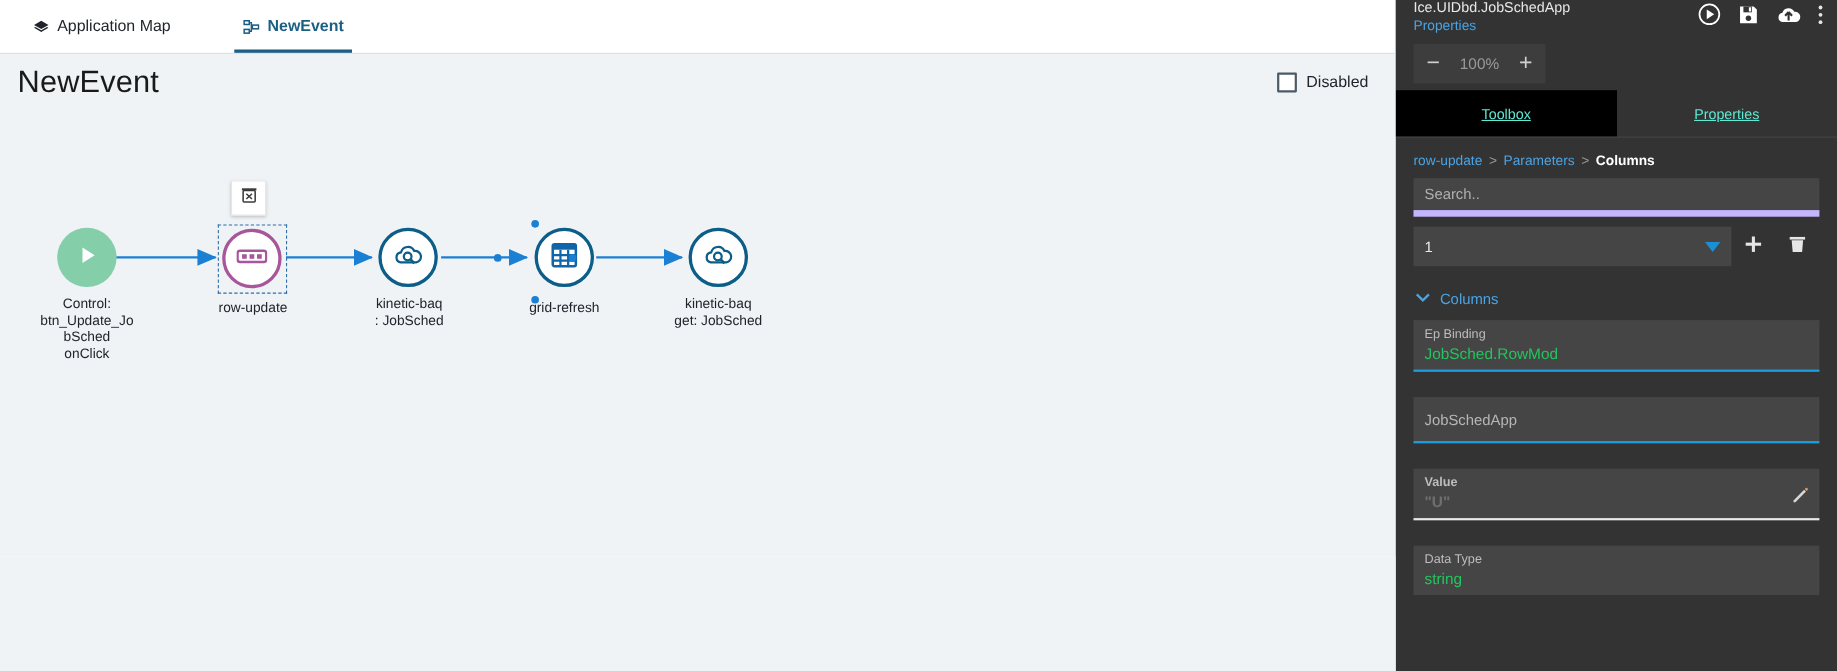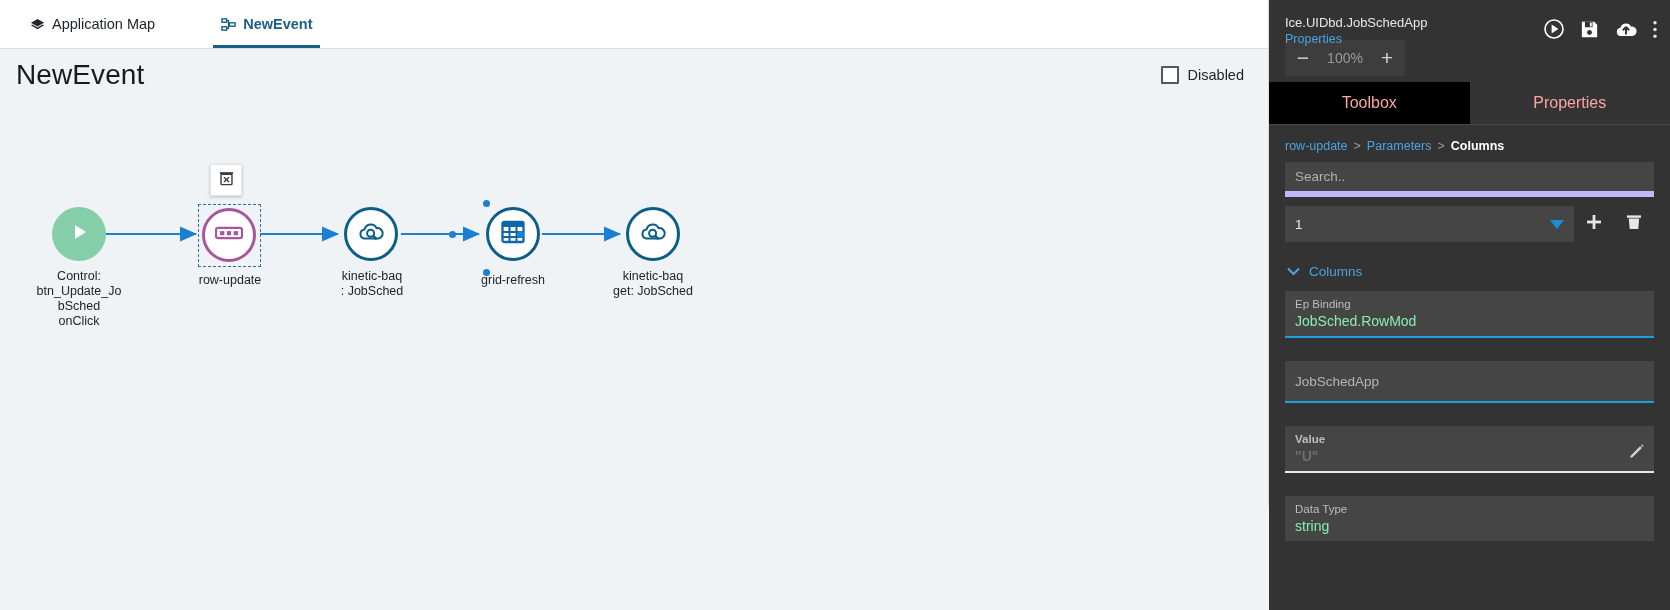--- a/index.html
+++ b/index.html
@@ -153,21 +153,21 @@
     background: #333333;
     position: relative;
     display: flex;
     flex-direction: column;
   }
   .rheader {
     height: 34px;
     background: #333333;
     display: flex;
     align-items: flex-start;
-    padding: 16px 12px 0 16px;
+    padding: 0 12px 0 16px;
     position: relative;
   }
   .rh-text { padding-top: 0px; }
   .rh-title { font-size: 13px; color: #e8e8e8; line-height: 13px; }
   .rh-sub { font-size: 12.5px; color: #4aa3e3; line-height: 20px; cursor: pointer; }
   .rh-icons { margin-left: auto; display: flex; align-items: center; gap: 14px; padding-top: 2px; }
   .rh-icons .ic { cursor: pointer; display: flex; align-items: center; justify-content: center; }
 
   .zoomrow {
     height: 48px;
@@ -191,22 +191,23 @@
   .zval { width: 52px; text-align: center; color: #9a9a9a; font-size: 14px; }
 
   .tabs2 {
     height: 43px;
     display: flex;
     border-bottom: 1px solid #4a4a4a;
   }
   .tab2 {
     flex: 1;
     display: flex; align-items: center; justify-content: center;
-    font-size: 16px; color: #fca5a5; cursor: pointer;
+    font-size: 13px; color: #5eead4; cursor: pointer;
     background: #333333;
+    text-decoration: underline;
   }
   .tab2.active { background: #000000; }
 
   .breadcrumb {
     padding: 14px 16px 9px 16px;
     font-size: 12.5px;
     color: #cccccc;
     display: flex; align-items: center; gap: 6px;
   }
   .bc-link { color: #4aa3e3; cursor: pointer; }
@@ -260,21 +261,21 @@
   .prop {
     background: #454545;
     margin-bottom: 23px;
     padding: 6px 10px 5px 10px;
     position: relative;
     min-height: 42px;
   }
   .prop.blue { border-bottom: 2px solid #1aa0e0; }
   .prop.white { border-bottom: 2px solid #e8e8e8; font-weight: bold; }
   .prop .plabel { font-size: 11.5px; color: #bdbdbd; line-height: 15px; }
-  .prop .pvalue { font-size: 14px; color: #86efac; line-height: 19px; }
+  .prop .pvalue { font-size: 14px; color: #22c55e; line-height: 19px; }
   .prop .pvalue.ghost { color: #6f6f6f; }
   .prop .pencil { position: absolute; right: 9px; bottom: 7px; cursor: pointer; }
   .prop.tall { min-height: 44px; }
   .prop.expr { display: flex; align-items: center; min-height: 42px; }
   .prop.expr .plabel { font-size: 13.5px; color: #b6b6b6; }
 </style>
 </head>
 <body>
 
 <div id="app">

